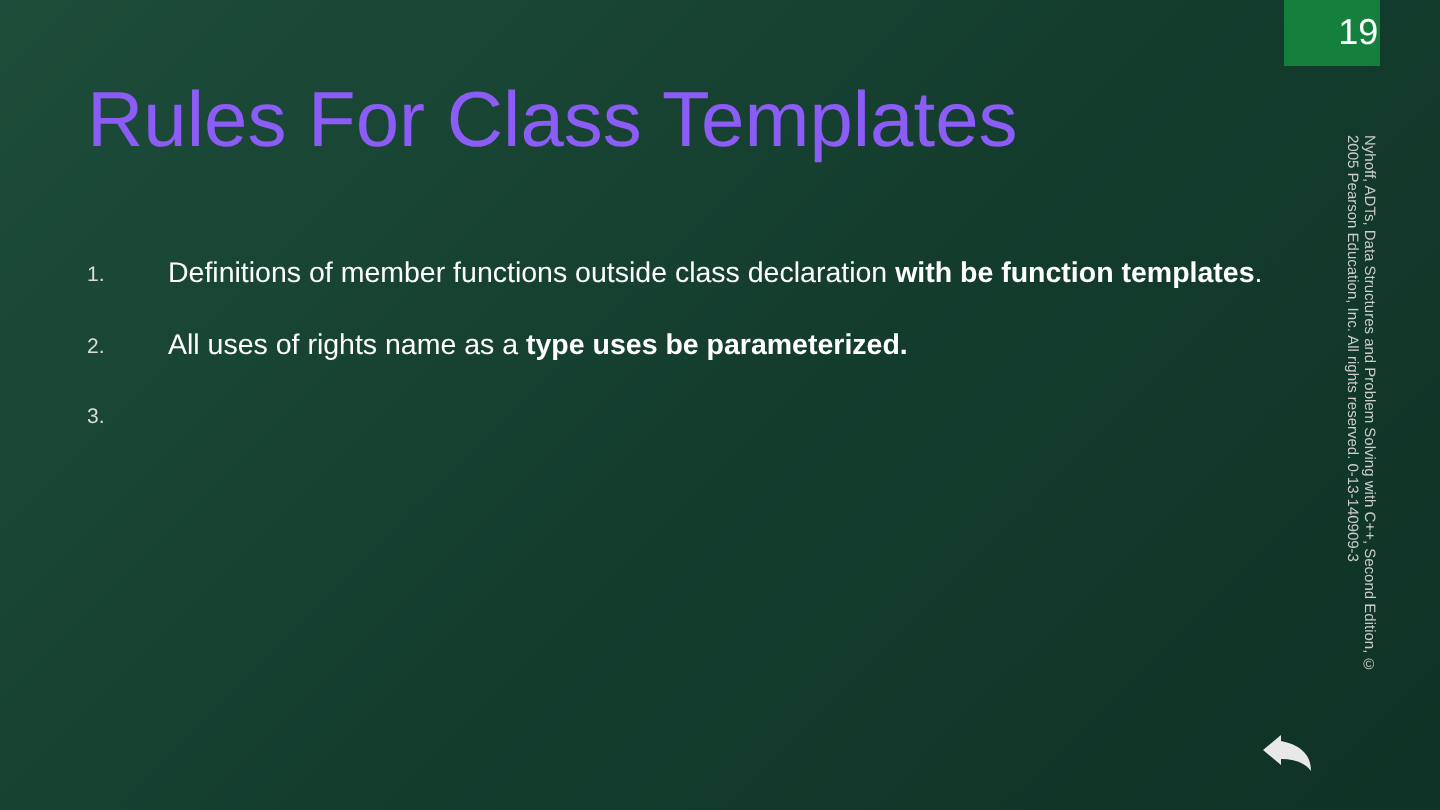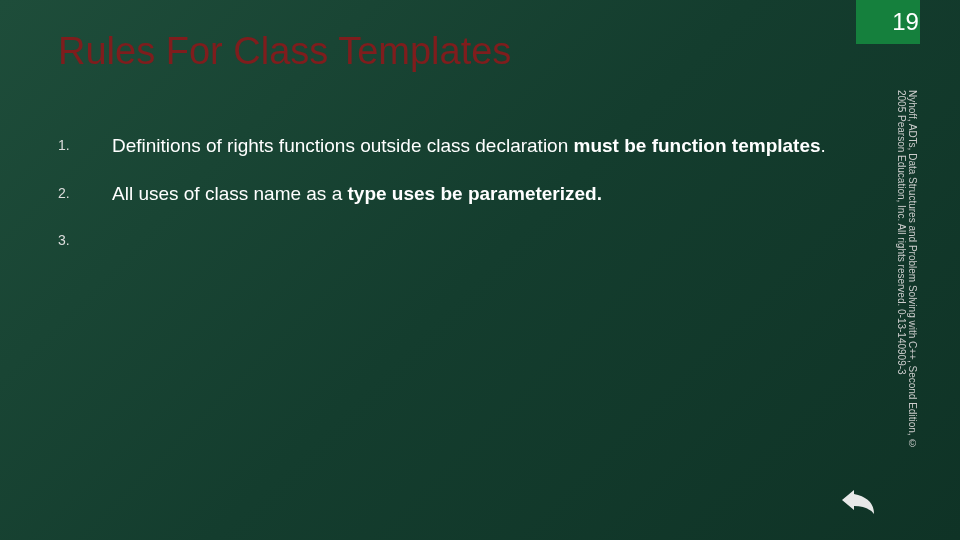--- a/index.html
+++ b/index.html
@@ -9,24 +9,25 @@
     font-family: "Segoe UI", Arial, sans-serif;
     color: #ffffff;
     position: relative;
   }
   .header {
     display: flex;
     align-items: flex-start;
     padding: 30px 0 0 58px;
   }
   .title {
-    font-size: 38px;
+    font-size: 52px;
     font-weight: 400;
-    color: #7f1d1d;
+    color: #8b5cf6;
     flex: 1;
+    margin-top: 20px;
   }
   .page-badge {
     width: 64px;
     height: 44px;
     background: #15803d;
     display: flex;
     align-items: center;
     justify-content: center;
     font-size: 24px;
     color: #ffffff;
@@ -85,27 +86,27 @@
   <div class="page-badge">
     <span>19</span>
   </div>
 </div>
 
 <div class="content">
   <ol class="list">
     <li class="list-item">
       <span class="list-num">1.</span>
       <span class="list-text">
-        <span>Definitions of rights functions outside class declaration </span><b>must be function templates</b><span>.</span>
+        <span>Definitions of member functions outside class declaration </span><b>with be function templates</b><span>.</span>
       </span>
     </li>
     <li class="list-item">
       <span class="list-num">2.</span>
       <span class="list-text">
-        <span>All uses of class name as a </span><b>type uses be parameterized.</b><span></span>
+        <span>All uses of rights name as a </span><b>type uses be parameterized.</b><span></span>
       </span>
     </li>
     <li class="list-item">
       <span class="list-num">3.</span>
     </li>
   </ol>
 </div>
 
 <div class="sidebar-text">Nyhoff, ADTs, Data Structures and Problem Solving with C++, Second Edition, © 2005 Pearson Education, Inc. All rights reserved. 0-13-140909-3</div>
 

